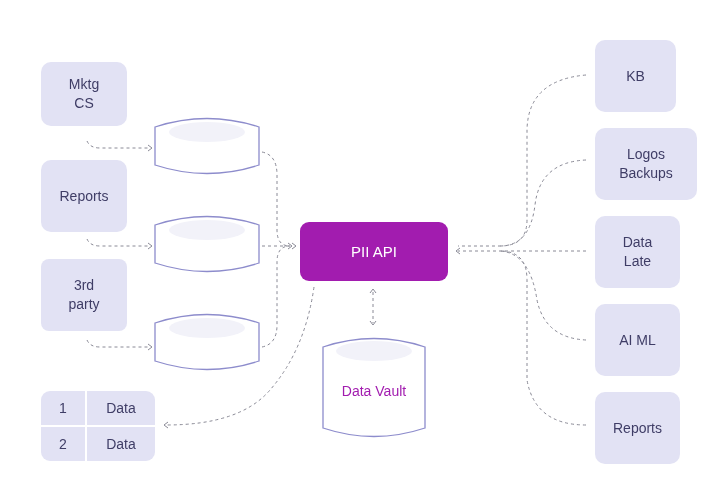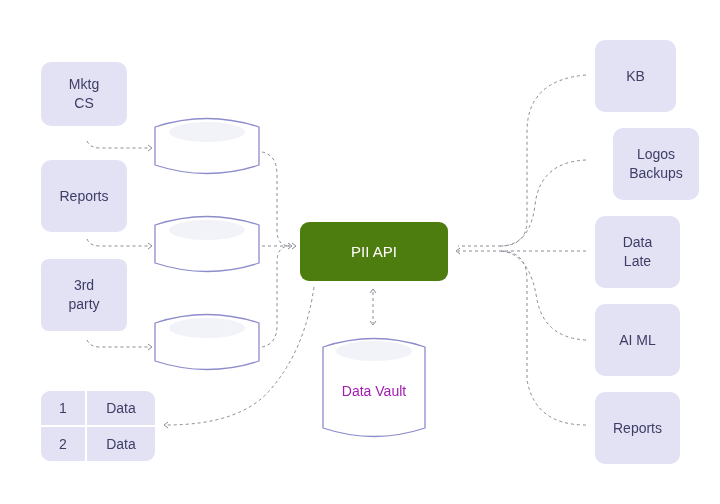--- a/index.html
+++ b/index.html
@@ -2,21 +2,21 @@
 <html><head>
   <meta charset="utf-8">
   <style>
     html, body { margin: 0; padding: 0; background: #ffffff; }
     body { width: 720px; height: 504px; position: relative; overflow: hidden;
            font-family: "Liberation Sans", sans-serif; color: #3f3d66; }
     .box { position: absolute; background: #e2e2f4; border-radius: 10px;
            display: flex; align-items: center; justify-content: center;
            text-align: center; font-size: 14px; line-height: 19px; color: #3f3d66; white-space: pre-line; }
     .api { position: absolute; left: 300px; top: 222px; width: 148px; height: 59px;
-           background: #4d7c0f; border-radius: 9px; color: #ffffff; font-size: 15px;
+           background: #a21caf; border-radius: 9px; color: #ffffff; font-size: 15px;
            display: flex; align-items: center; justify-content: center; }
     .table { position: absolute; left: 41px; top: 391px; width: 114px; height: 70px;
              background: #e2e2f4; border-radius: 9px; overflow: hidden; }
     .trow { position: absolute; left: 0; width: 114px; height: 34px; display: flex; }
     .trow .c1 { width: 44px; display: flex; align-items: center; justify-content: center; font-size: 14px; }
     .trow .c2 { flex: 1; display: flex; align-items: center; justify-content: center; font-size: 14px; border-left: 2px solid #ffffff; }
     .trow.r2 { top: 36px; border-top: 0; }
     .trow.r1 { top: 0; }
     .tdiv { position: absolute; left: 0; top: 34px; width: 114px; height: 2px; background: #ffffff; }
     svg.wires { position: absolute; left: 0; top: 0; }
@@ -92,18 +92,18 @@
     <div class="c2">Data</div>
   </div>
   <div class="tdiv"></div>
   <div class="trow r2">
     <div class="c1">2</div>
     <div class="c2">Data</div>
   </div>
 </div>
 
 <div class="box" style="left:595px;top:40px;width:81px;height:72px;">KB</div>
-<div class="box" style="left:595px;top:128px;width:86px;height:72px;margin-left:18px;">Logos
+<div class="box" style="left:595px;top:128px;width:102px;height:72px;">Logos
 Backups</div>
 <div class="box" style="left:595px;top:216px;width:85px;height:72px;">Data
 Late</div>
 <div class="box" style="left:595px;top:304px;width:85px;height:72px;">AI ML</div>
 <div class="box" style="left:595px;top:392px;width:85px;height:72px;">Reports</div>
 
 </body></html>

